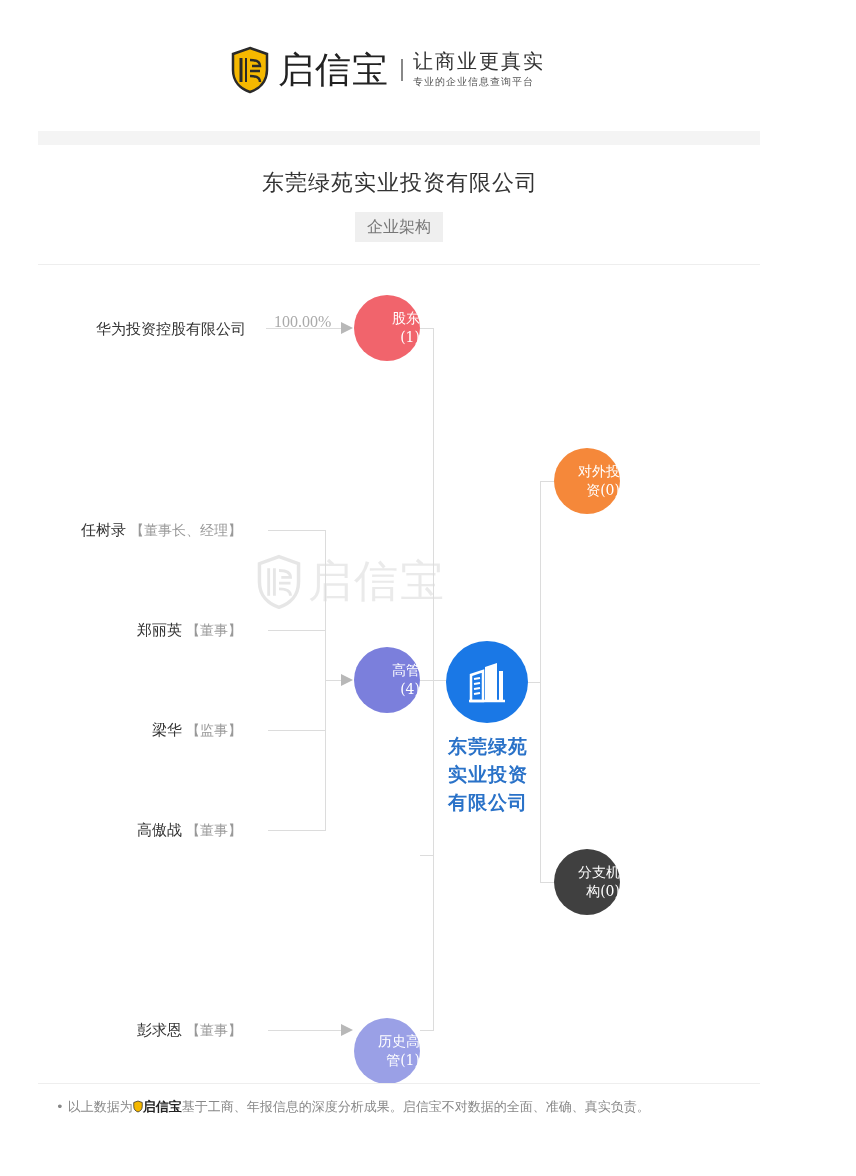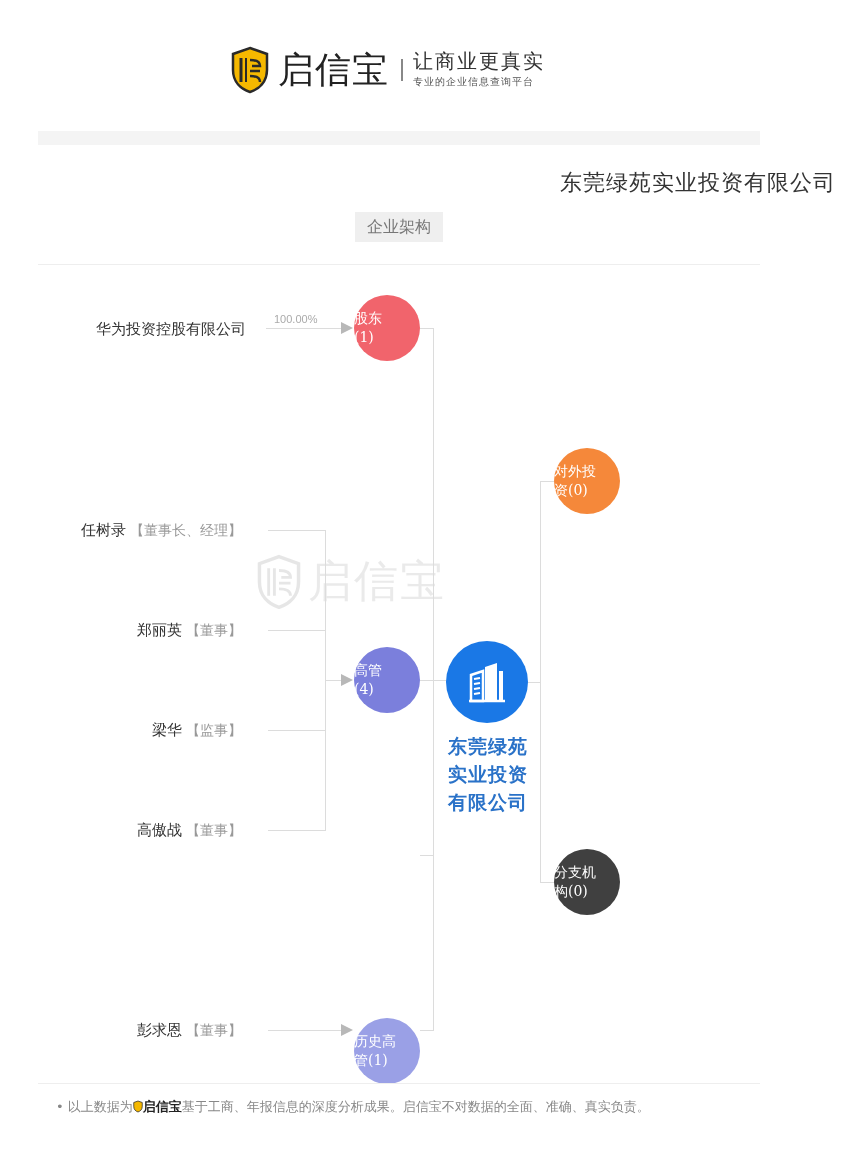--- a/index.html
+++ b/index.html
@@ -10,35 +10,35 @@
   .logo { position: absolute; left: 230px; top: 42px; height: 56px; display: flex; align-items: center; }
   .logo-shield { width: 40px; height: 48px; position: relative; }
   .logo-name { font-size: 36px; color: #222; margin-left: 8px; letter-spacing: 1px; line-height: 50px; }
   .logo-sep { width: 2px; height: 22px; background: #888; margin: 0 10px 0 12px; }
   .logo-slogan { display: flex; flex-direction: column; }
   .logo-slogan .big { font-size: 20px; color: #333; letter-spacing: 2px; line-height: 24px; font-family: Liberation Mono, monospace; }
   .logo-slogan .small { font-size: 10px; color: #555; letter-spacing: 1px; line-height: 14px; }
 
   .topbar { position: absolute; left: 38px; top: 131px; width: 722px; height: 14px; background: #f4f4f4; }
 
-  .company-title { position: absolute; left: 0; width: 800px; top: 168px; text-align: right; font-size: 22px; color: #333; letter-spacing: 1px; margin-left: 36px; }
+  .company-title { position: absolute; left: 0; width: 800px; top: 168px; text-align: center; font-size: 22px; color: #333; letter-spacing: 1px; }
   .section-tag { position: absolute; left: 355px; top: 212px; width: 88px; height: 30px; background: #efefef; color: #777; font-size: 16px; line-height: 30px; text-align: center; }
   .divider-top { position: absolute; left: 38px; top: 264px; width: 722px; height: 1px; background: #eeeeee; }
 
   
   .diagram { position: absolute; left: 0; top: 0; width: 856px; height: 1176px; }
   .line { position: absolute; background: #dcdcdc; }
   .arrow { position: absolute; width: 0; height: 0; border-top: 6px solid transparent; border-bottom: 6px solid transparent; border-left: 12px solid #b8b8b8; }
 
-  .node { position: absolute; width: 66px; height: 66px; border-radius: 50%; color: #fff; font-size: 14px; text-align: center; display: flex; flex-direction: column; justify-content: center; align-items: flex-start; line-height: 19px; font-family: "DejaVu Serif", "Liberation Serif", serif; }
+  .node { position: absolute; width: 66px; height: 66px; border-radius: 50%; color: #fff; font-size: 14px; text-align: center; display: flex; flex-direction: column; justify-content: center; align-items: flex-end; line-height: 19px; font-family: "DejaVu Serif", "Liberation Serif", serif; }
   .node span { display: block; }
 
   .person { position: absolute; font-size: 15px; color: #333; white-space: nowrap; text-align: right; }
   .person .role { color: #999; font-size: 14px; margin-left: 4px; }
-  .pct { position: absolute; font-size: 11px; color: #aaa; font-family: Liberation Sans, sans-serif; }
+  .pct { position: absolute; font-size: 16px; color: #aaa; font-family: Liberation Serif, serif; }
 
   .center-circle { position: absolute; left: 446px; top: 641px; width: 82px; height: 82px; border-radius: 50%; background: #1a78e6; display: flex; justify-content: center; align-items: center; }
   .center-name { position: absolute; left: 440px; top: 732px; width: 96px; font-size: 19px; color: #2a72c8; font-weight: bold; line-height: 28px; text-align: center; letter-spacing: 1px; }
 
   .watermark { position: absolute; left: 256px; top: 552px; display: flex; align-items: center; opacity: 0.13; }
   .watermark .wm-text { font-size: 44px; color: #666; margin-left: 6px; letter-spacing: 2px; }
 
   .divider-bottom { position: absolute; left: 38px; top: 1083px; width: 722px; height: 1px; background: #eeeeee; }
   .footnote { position: absolute; left: 56px; top: 1094px; width: 700px; font-size: 13px; color: #888; line-height: 26px; }
   .footnote .brand { color: #222; font-weight: bold; }

